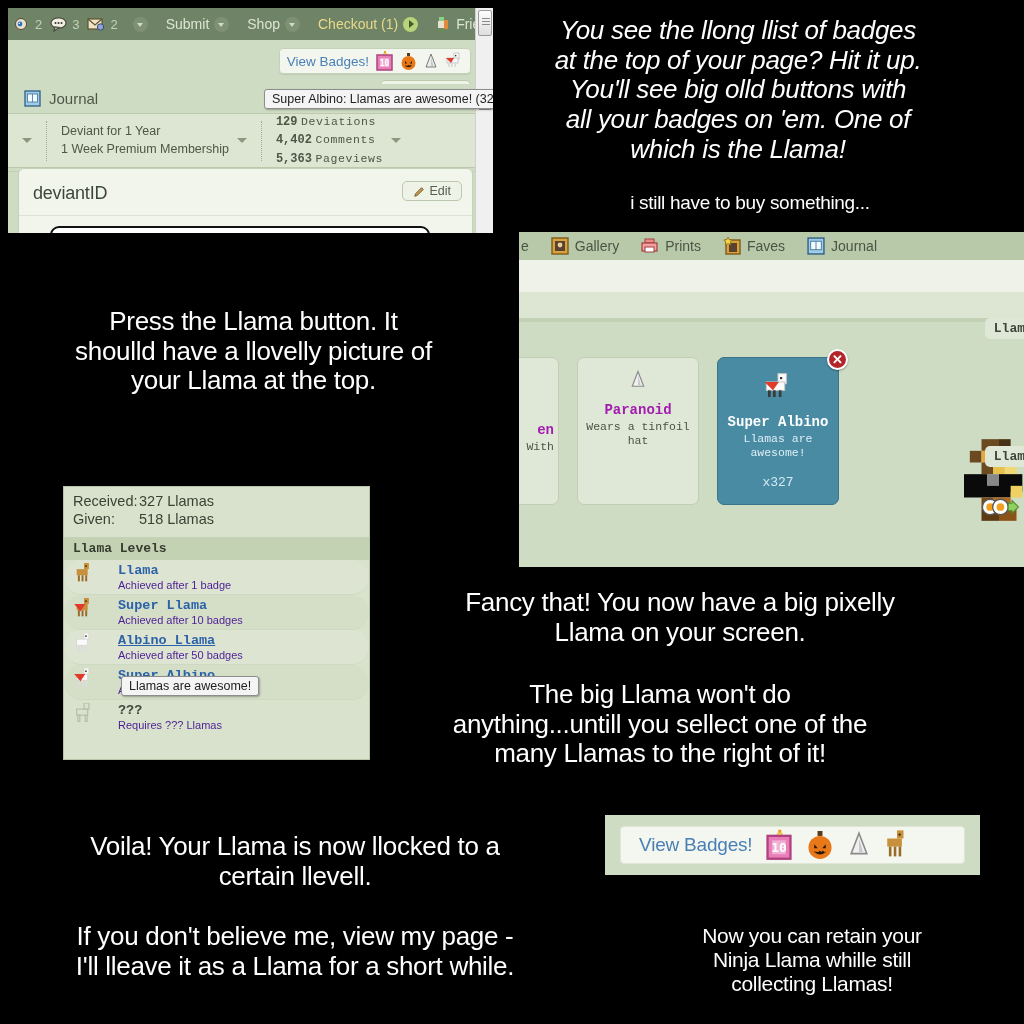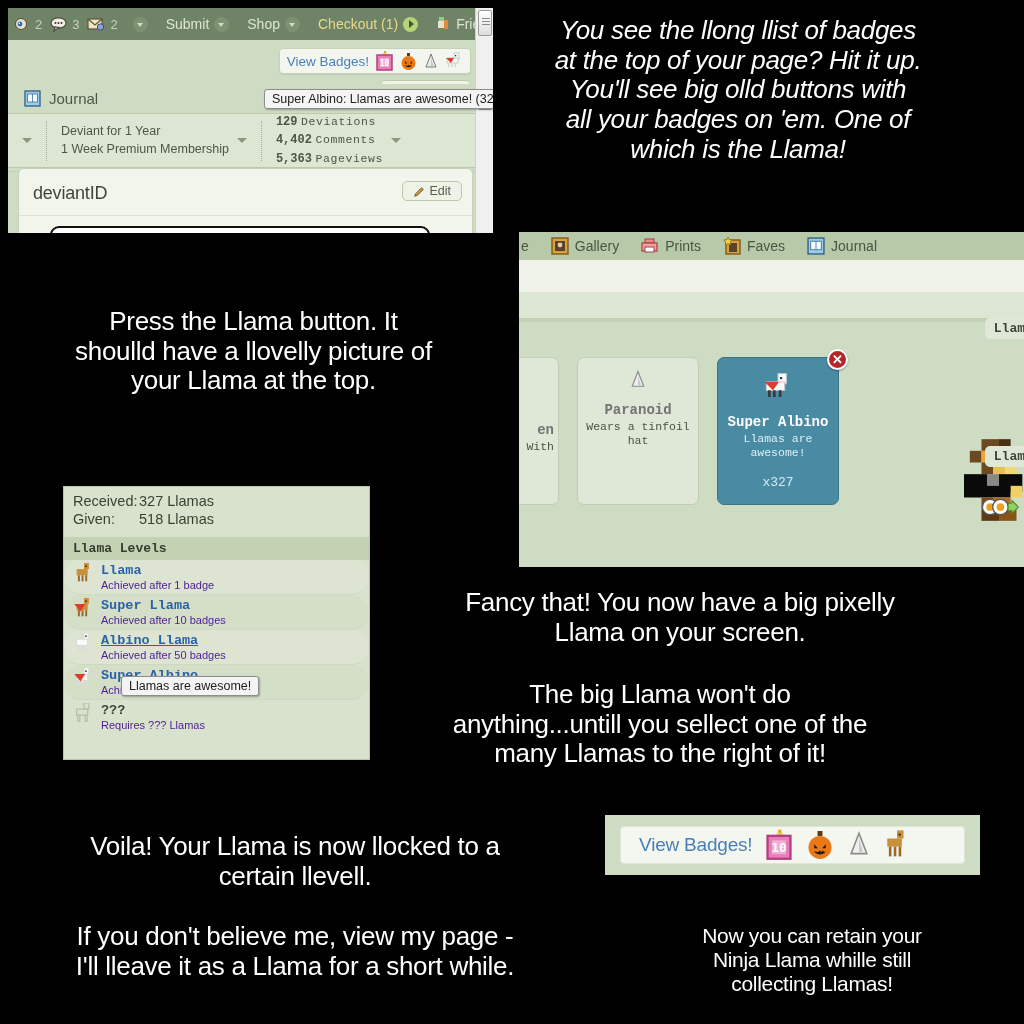--- a/index.html
+++ b/index.html
@@ -149,21 +149,21 @@
   .bStripe1 { position:absolute; left:0; top:28px; width:505px; height:32px; background:#eef2e8; }
   .bStripe2 { position:absolute; left:0; top:60px; width:505px; height:26px; background:#dde6d2; }
   .bStripe3 { position:absolute; left:0; top:86px; width:505px; height:4px; background:#c2d0b4; }
   .bMain { position:absolute; left:0; top:90px; width:505px; bottom:0; background:#cfdcc4; }
 
   .bCard {
     position:absolute; top:268px; width:122px; height:148px;
     background:#dfe7d6; border:1px solid #c2cdb5; border-radius:7px;
     text-align:center; padding-top:12px;
   }
-  .bCardTitle { font-family:"Liberation Mono", monospace; font-weight:bold; font-size:14px; color:#737373; margin-top:8px;}
+  .bCardTitle { font-family:"Liberation Mono", monospace; font-weight:bold; font-size:14px; color:#a21caf; margin-top:8px;}
   .bCardSub { font-family:"Liberation Mono", monospace; font-size:11.5px; color:#4a5343; margin-top:2px; line-height:1.25;}
 
   .bCardSel {
     background:#4a8ba4 !important; border:1px solid #3b7589 !important;
   }
   .bCardSel .bCardTitle { color:#ffffff; }
   .bCardSel .bCardSub  { color:#ddeef5;text-align:center; }
   .bCardX {
     position:absolute; right:-10px; top:-9px; width:21px; height:21px; border-radius:50%;
     background:#b3262a; border:2px solid #fff; color:#fff;
@@ -184,21 +184,21 @@
     left:63px; top:486px; width:307px; height:274px;
     background:#d9e2cd; border:1px solid #b6c4a8;
   }
   .secHdr {
     background:#c4d2b4; padding:4px 9px;
     font-family:"Liberation Mono", monospace; font-weight:bold; font-size:13px; color:#363d2f;
   }
   .statLine { padding:1px 9px; font-size:14.5px; color:#3a4234; }
   .statLine span.k { display:inline-block; width:66px; }
   .lvlRow {
-    display:flex; align-items:flex-start; gap:7px;
+    display:flex; align-items:flex-start; gap:24px;
     padding:3px 9px 3px 10px; border-bottom:1px solid #cdd9c1;border-radius:18px;
   }
   .lvlRow:nth-child(odd) { background:#dde5d2; }
   .lvlRow:nth-child(even){ background:#d5dfc8; }
   .lvlName { font-family:"Liberation Mono", monospace; font-weight:bold; font-size:13.5px; color:#2b62a8; }
   .lvlName.u { text-decoration:underline; }
   .lvlName.dim { color:#3d463a; }
   .lvlDesc { font-size:11px; color:#4c1d95; margin-top:1px; }
   .tooltipC {
     position:absolute; left:57px; top:189px;
@@ -375,20 +375,21 @@
       <div class="sbThumb"></div>
       <div class="sbThumb2"></div>
     </div>
   </div>
 
   <div class="narr" style="left:488px; top:16px; width:500px; font-size:26px;font-style:italic;">You see the llong llist of badges
 at the top of your page? Hit it up.
 You'll see big olld buttons with
 all your badges on 'em. One of
 which is the Llama!</div>
+  <div class="narr" style="left:500px; top:192px; width:500px; font-size:19px;">i still have to buy something...</div>
 
   <div class="narr" style="left:6px; top:307px; width:495px; font-size:26px;">Press the Llama button. It
 shoulld have a llovelly picture of
 your Llama at the top.</div>
 
   <div class="panel" id="panelB">
 
     <div class="bNav">
       <span class="bNavItem" style="padding-left:0">e</span>
       <span class="bNavItem">

